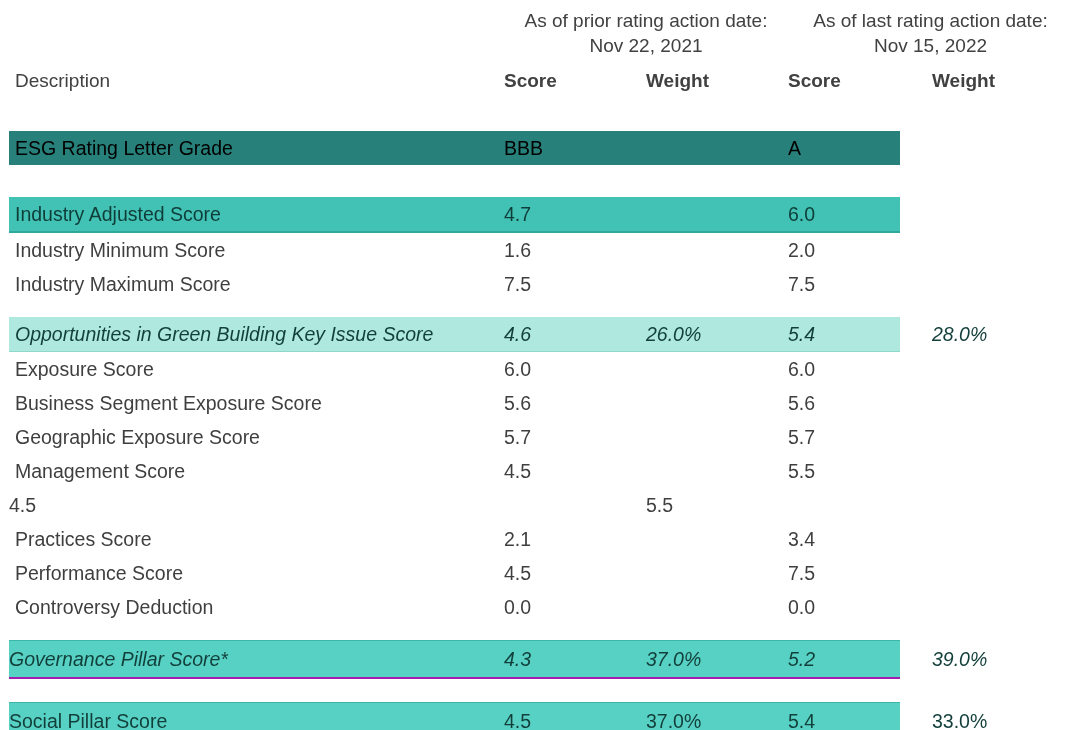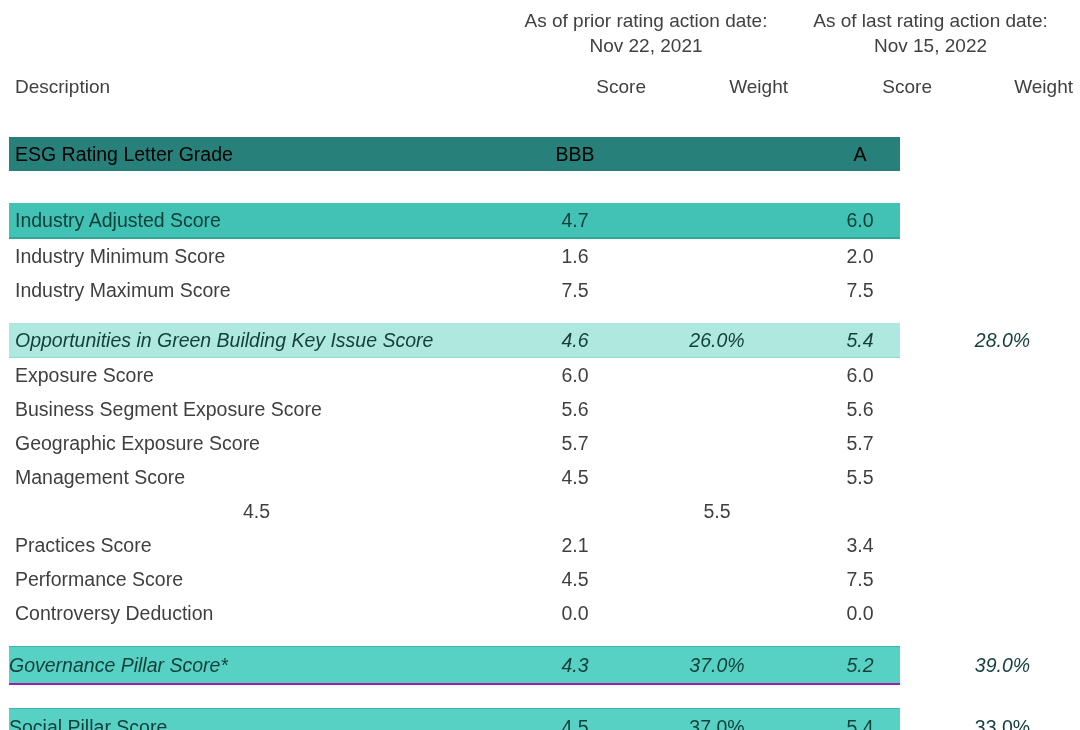--- a/index.html
+++ b/index.html
@@ -24,41 +24,41 @@
   
   .hdr-group-row { align-items: end; }
   .hdr-group {
     grid-column: span 2;
     text-align: center;
     font-size: 19px;
     line-height: 25px;
     white-space: pre-line;
     color: #414141;
   }
-  .hdr-col-row { margin-top: 17px; }
+  .hdr-col-row { margin-top: 11px; }
   .hdr-cell {
     font-size: 19px;
     line-height: 24px;
     color: #414141;
   }
   .hdr-desc { text-align: left; padding-left: 6px; }
-  .hdr-val  { text-align: right; }
+  .hdr-val  { text-align: left; font-weight: bold; }
   
   .table { margin-top: 38px; }
   .row .cell {
     padding: 5px 0;
     line-height: 24px;
     font-size: 19.5px;
   }
   .row .label {
     text-align: left;
     padding-left: 6px;
     white-space: pre-line;
   }
-  .row .val { text-align: center; }
+  .row .val { text-align: left; }
   .row--white { background: transparent; color: #3f3f3f; }
   .row--dark  {
     background: #27817a;
     color: #000000;
   }
   .row--teal  {
     background: #42c1b5;
     color: #0f3d38;
     border-bottom: 2px solid #2da89b;
     margin-top: 32px;

